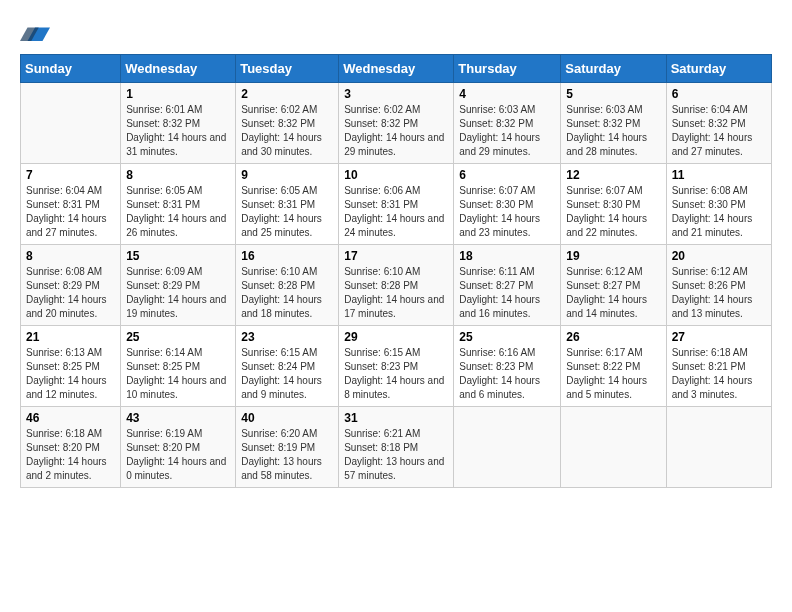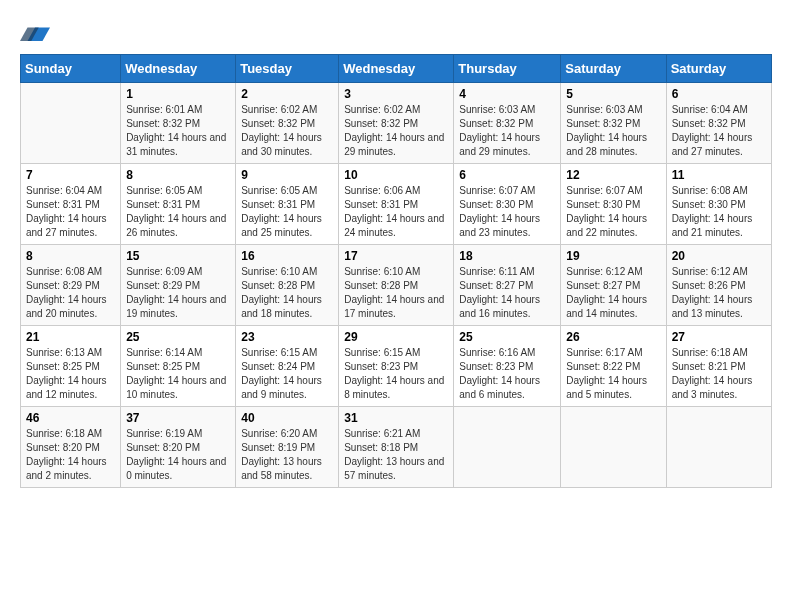--- a/index.html
+++ b/index.html
@@ -224,21 +224,21 @@
           <div class="day-number">27</div>
           <div class="day-info">Sunrise: 6:18 AM<br>Sunset: 8:21 PM<br>Daylight: 14 hours and 3 minutes.</div>
         </td>
       </tr>
       <tr>
         <td>
           <div class="day-number">46</div>
           <div class="day-info">Sunrise: 6:18 AM<br>Sunset: 8:20 PM<br>Daylight: 14 hours and 2 minutes.</div>
         </td>
         <td>
-          <div class="day-number">37</div>
+          <div class="day-number">43</div>
           <div class="day-info">Sunrise: 6:19 AM<br>Sunset: 8:20 PM<br>Daylight: 14 hours and 0 minutes.</div>
         </td>
         <td>
           <div class="day-number">40</div>
           <div class="day-info">Sunrise: 6:20 AM<br>Sunset: 8:19 PM<br>Daylight: 13 hours and 58 minutes.</div>
         </td>
         <td>
           <div class="day-number">31</div>
           <div class="day-info">Sunrise: 6:21 AM<br>Sunset: 8:18 PM<br>Daylight: 13 hours and 57 minutes.</div>
         </td>

